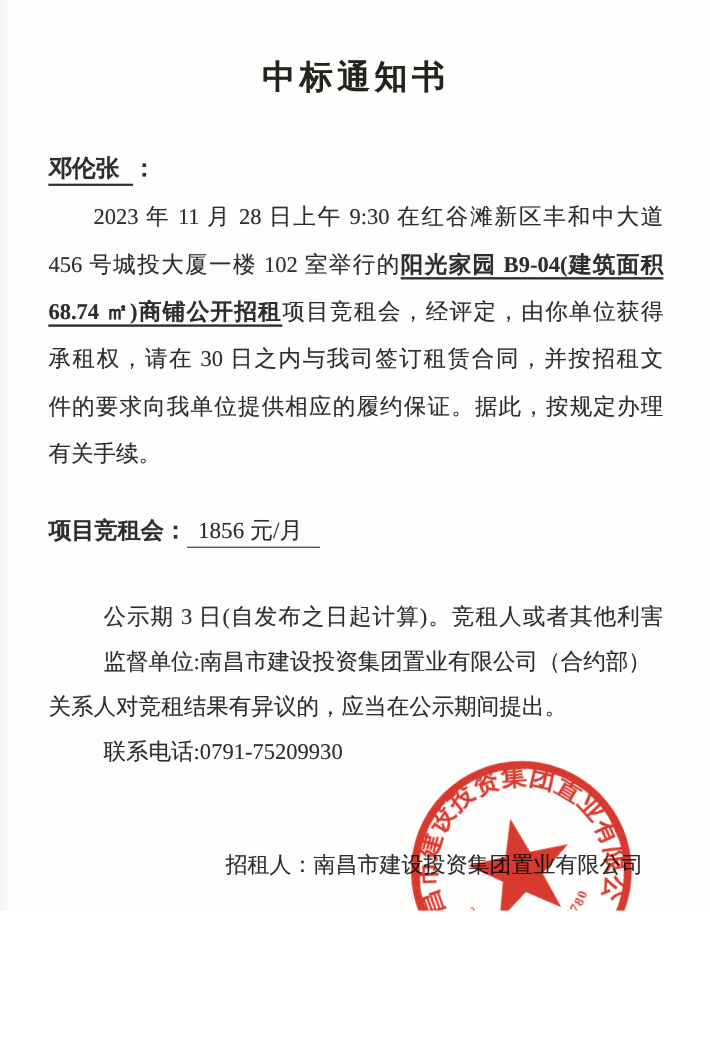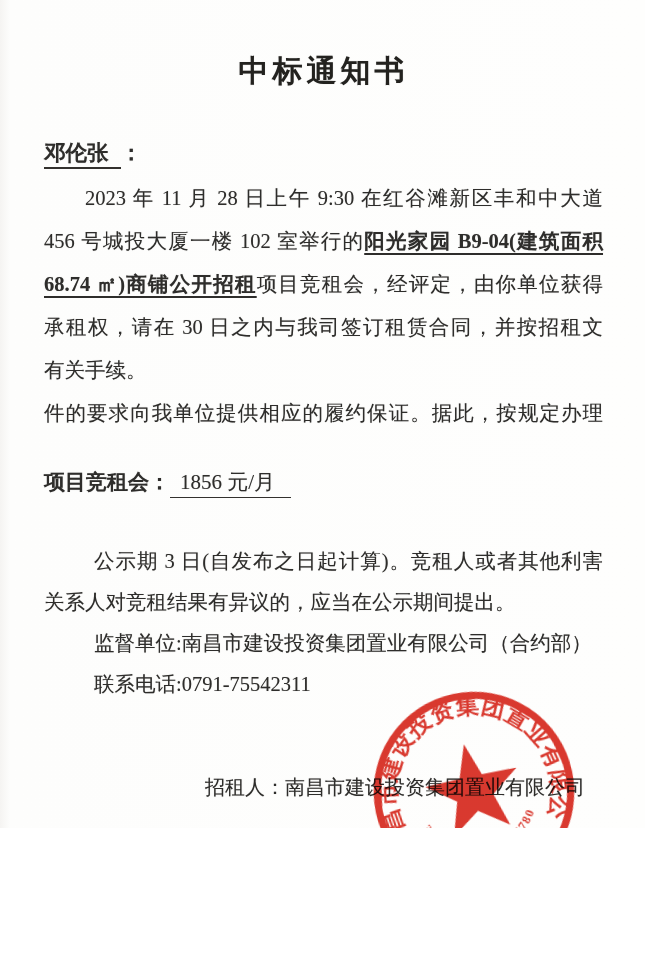--- a/index.html
+++ b/index.html
@@ -56,33 +56,33 @@
 
     <div class="addressee">
       <span class="name">邓伦张</span><span>：</span>
     </div>
 
     <div class="para">
       <div class="ln jline ind"><span>2023 年 11 月 28 日上午 9:30 在红谷滩新区丰和中大道</span></div>
       <div class="ln jline"><span>456 号城投大厦一楼 102 室举行的</span><span class="em">阳光家园 B9-04(建筑面积</span></div>
       <div class="ln jline"><span class="em">68.74 ㎡)商铺公开招租</span><span>项目竞租会，经评定，由你单位获得</span></div>
       <div class="ln jline"><span>承租权，请在 30 日之内与我司签订租赁合同，并按招租文</span></div>
+      <div class="ln jline"><span>件的要求向我单位提供相应的履约保证。据此，按规定办理</span></div>
       <div class="ln"><span>有关手续。</span></div>
-      <div class="ln jline"><span>件的要求向我单位提供相应的履约保证。据此，按规定办理</span></div>
     </div>
 
     <div class="result">
       <span>项目竞租会：</span><span class="value">1856 元/月</span>
     </div>
 
     <div class="notice para">
       <div class="ln jline ind2"><span>公示期 3 日(自发布之日起计算)。竞租人或者其他利害</span></div>
+      <div class="ln ind2"><span>监督单位:南昌市建设投资集团置业有限公司（合约部）</span></div>
       <div class="ln"><span>关系人对竞租结果有异议的，应当在公示期间提出。</span></div>
-      <div class="ln ind2"><span>监督单位:南昌市建设投资集团置业有限公司（合约部）</span></div>
-      <div class="ln ind2"><span>联系电话:0791-75542311</span></div>
+      <div class="ln ind2"><span>联系电话:0791-75209930</span></div>
     </div>
 
     <div class="footer">
       <div class="ln lessor">招租人：南昌市建设投资集团置业有限公司</div>
     </div>
 
   </div>
 
   <svg class="seal" viewBox="0 0 220 220" aria-hidden="true">
     <defs>

